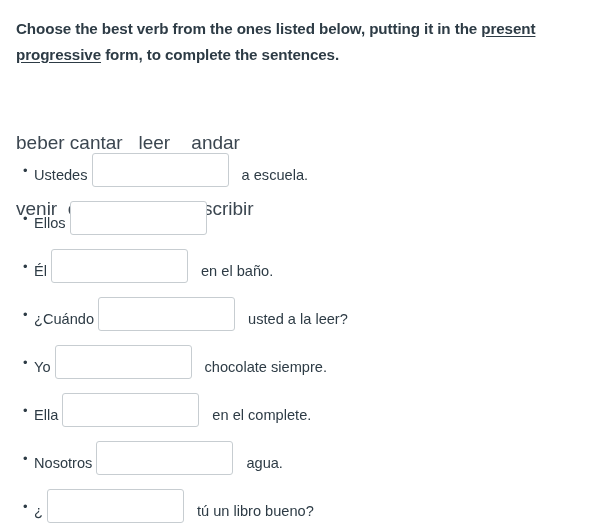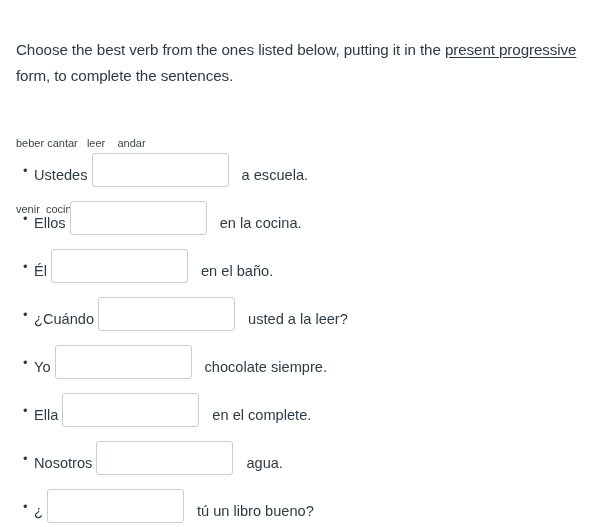--- a/index.html
+++ b/index.html
@@ -23,38 +23,37 @@
     padding: 0;
   }
 
   
   .instructions {
     position: absolute;
     left: 16px;
     top: 16px;
     width: 566px;
     font-size: 15.2px;
-    font-weight: normal;
+    font-weight: bold;
     line-height: 26px;
     color: #2d3b45;
     letter-spacing: -0.1px;
-    margin-top: 21px;
   }
   .instructions .u {
     text-decoration: underline;
     text-underline-offset: 2px;
   }
 
   
   .wordbank {
     position: absolute;
     left: 16px;
     top: 88px;
     width: 400px;
-    font-size: 11px;
+    font-size: 19px;
     line-height: 22px;
     color: #3b4650;
     white-space: pre;
   }
   .wordbank-line {
     display: block;
     height: 22px;
   }
 
   
@@ -131,21 +130,20 @@
       <span class="bullet">•</span>
       <span class="qtext lead">Ustedes</span>
       <input class="blank" type="text" value="" style="">
       <span class="qtext trail">a escuela.</span>
     </li>
 
     <li class="qitem">
       <span class="bullet">•</span>
       <span class="qtext lead">Ellos</span>
       <input class="blank" type="text" value="" style="">
-      <span class="qtext trail">en la cocina.</span>
     </li>
 
     <li class="qitem">
       <span class="bullet">•</span>
       <span class="qtext lead">Él</span>
       <input class="blank" type="text" value="" style="">
       <span class="qtext trail">en el baño.</span>
     </li>
 
     <li class="qitem">

